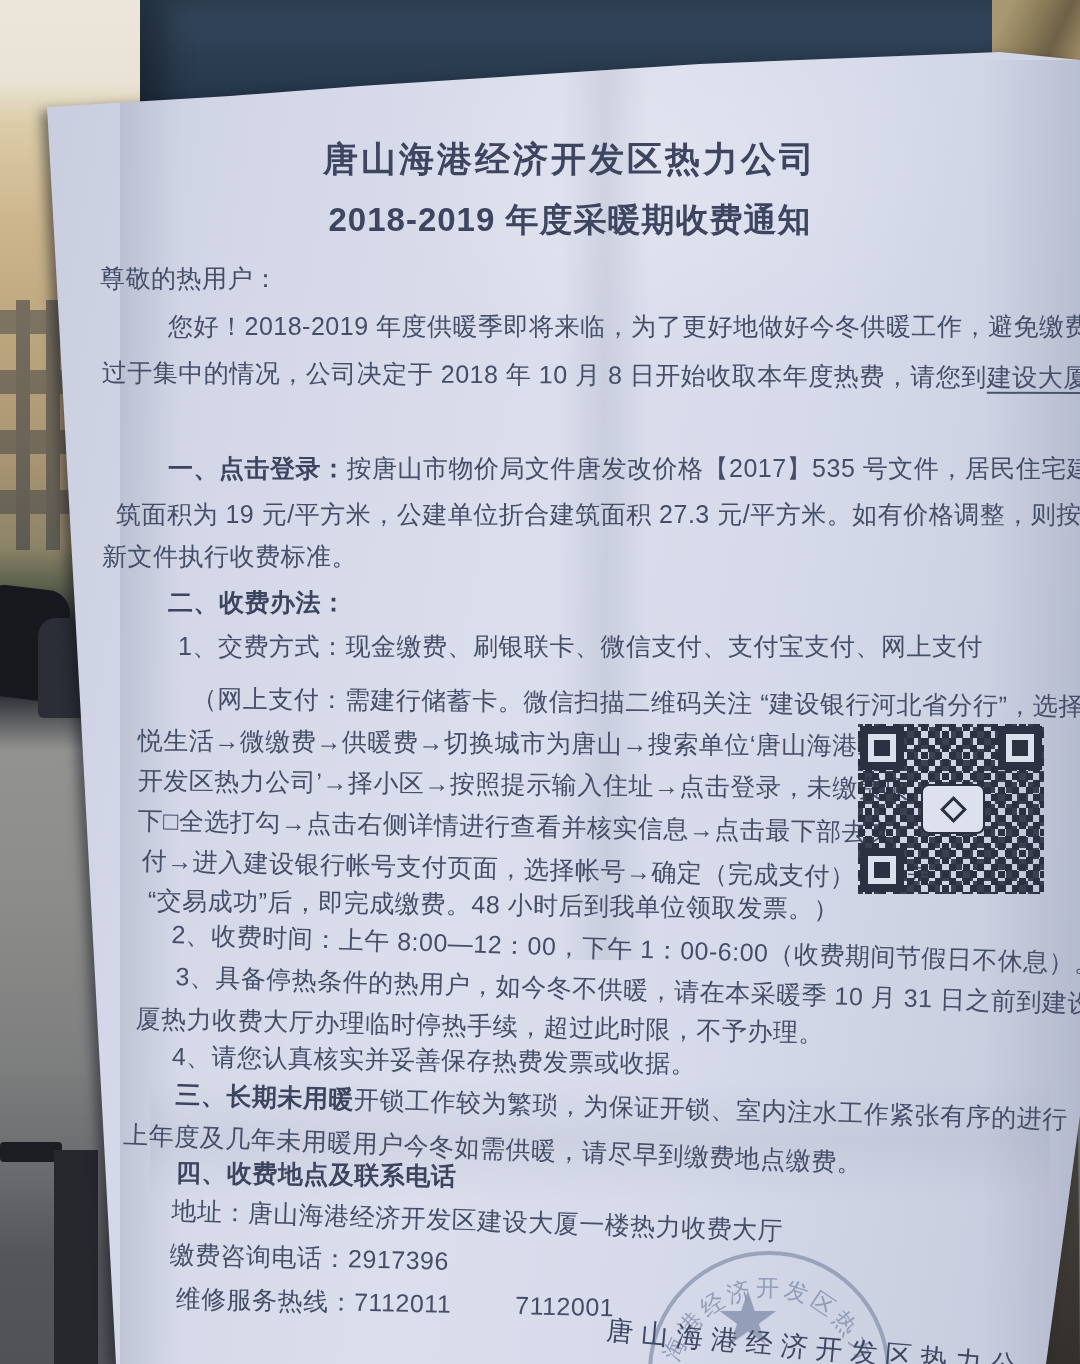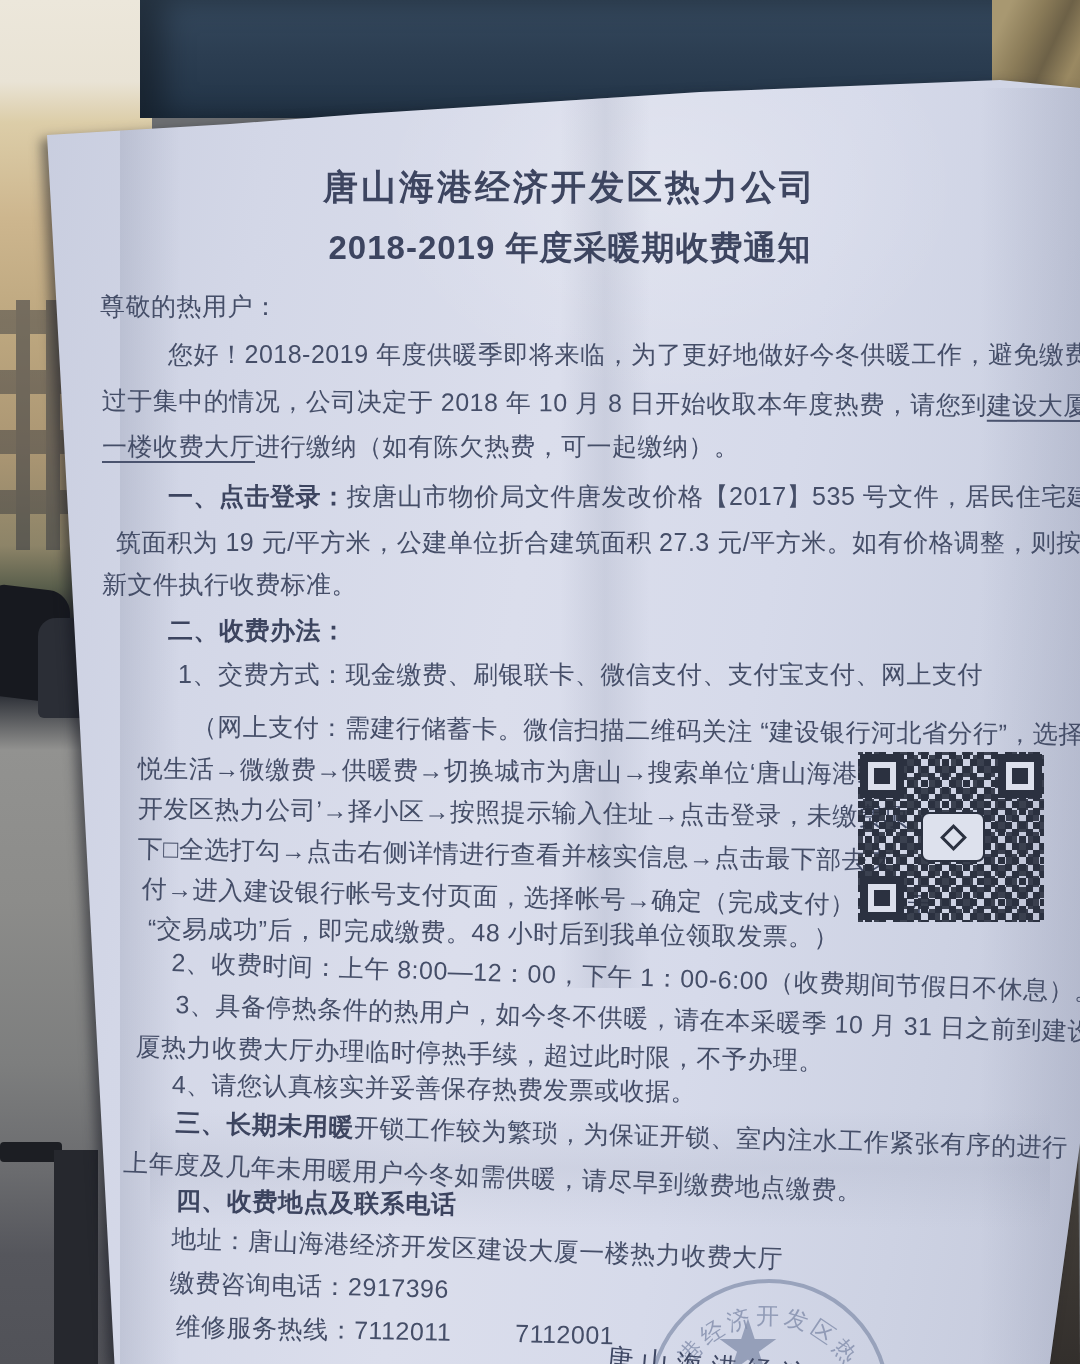--- a/index.html
+++ b/index.html
@@ -27,21 +27,21 @@
     background:linear-gradient(180deg,#35495e 0%,#2c3e52 45%,#223447 100%);
     box-shadow:inset 24px 0 30px rgba(0,0,0,.35);}
   
   .bricks{position:absolute;left:992px;top:0;width:88px;height:175px;
     background:linear-gradient(115deg,#a89871 12%,#8a7b58 32%,#6d6147 48%,#9a8962 66%,#7c6e4f 88%);}
   
   .corner-br{position:absolute;left:1020px;top:1110px;width:60px;height:254px;
     background:linear-gradient(180deg,#4a453f,#332f2c);
     clip-path:polygon(58px 8px,60px 254px,8px 254px,44px 40px);}
   
-  .paper-wrap{position:absolute;inset:0;filter:drop-shadow(-6px 4px 6px rgba(15,18,28,.5));margin-top:28px;}
+  .paper-wrap{position:absolute;inset:0;filter:drop-shadow(-6px 4px 6px rgba(15,18,28,.5));}
   .paper{position:absolute;inset:0;
     clip-path:polygon(47px 107px,230px 96px,360px 86px,700px 64px,1000px 52px,1080px 60px,
                       1080px 1115px,1046px 1364px,116px 1364px,80px 700px);
     background:
       radial-gradient(420px 300px at 62% 12%, rgba(255,255,255,.20), transparent 70%),
       linear-gradient(100deg,#c6cbdd 0%,#d3d7e7 22%,#dbdeec 47%,#d6daea 66%,#cdd2e3 84%,#c4c9db 100%);}
   .crease{position:absolute;pointer-events:none;}
   .crease.c1{left:560px;top:60px;width:90px;height:900px;background:linear-gradient(90deg,transparent,rgba(130,138,162,.18),transparent);}
   .crease.c2{left:120px;top:100px;width:60px;height:1264px;background:linear-gradient(90deg,rgba(120,128,152,.22),transparent);}
   .crease.c3{left:980px;top:60px;width:100px;height:1304px;background:linear-gradient(90deg,transparent,rgba(125,132,158,.25));}
@@ -96,23 +96,20 @@
 
     <div class="t1">唐山海港经济开发区热力公司</div>
     <div class="t2">2018-2019 年度采暖期收费通知</div>
 
     <div class="ln" style="left:100px;top:262px;">尊敬的热用户：</div>
 
     <div class="ln" style="left:168px;top:310px;">您好！2018-2019 年度供暖季即将来临，为了更好地做好今冬供暖工作，避免缴费</div>
     <div class="ln" style="left:102px;top:356px;transform:rotate(.3deg);">
       <span>过于集中的情况，公司决定于 2018 年 10 月 8 日开始收取本年度热费，请您到</span><span class="ul">建设大厦</span>
     </div>
-    <div class="ln" style="left:102px;top:402px;">
-      <span class="ul">一楼收费大厅</span><span>进行缴纳（如有陈欠热费，可一起缴纳）。</span>
-    </div>
 
     <div class="ln" style="left:168px;top:452px;">
       <span class="bl">一、点击登录：</span><span>按唐山市物价局文件唐发改价格【2017】535 号文件，居民住宅建</span>
     </div>
     <div class="ln" style="left:116px;top:498px;">筑面积为 19 元/平方米，公建单位折合建筑面积 27.3 元/平方米。如有价格调整，则按</div>
     <div class="ln" style="left:102px;top:540px;">新文件执行收费标准。</div>
 
     <div class="ln bl" style="left:168px;top:586px;font-family:Liberation Mono, monospace;">二、收费办法：</div>
     <div class="ln" style="left:178px;top:630px;">1、交费方式：现金缴费、刷银联卡、微信支付、支付宝支付、网上支付</div>
 

